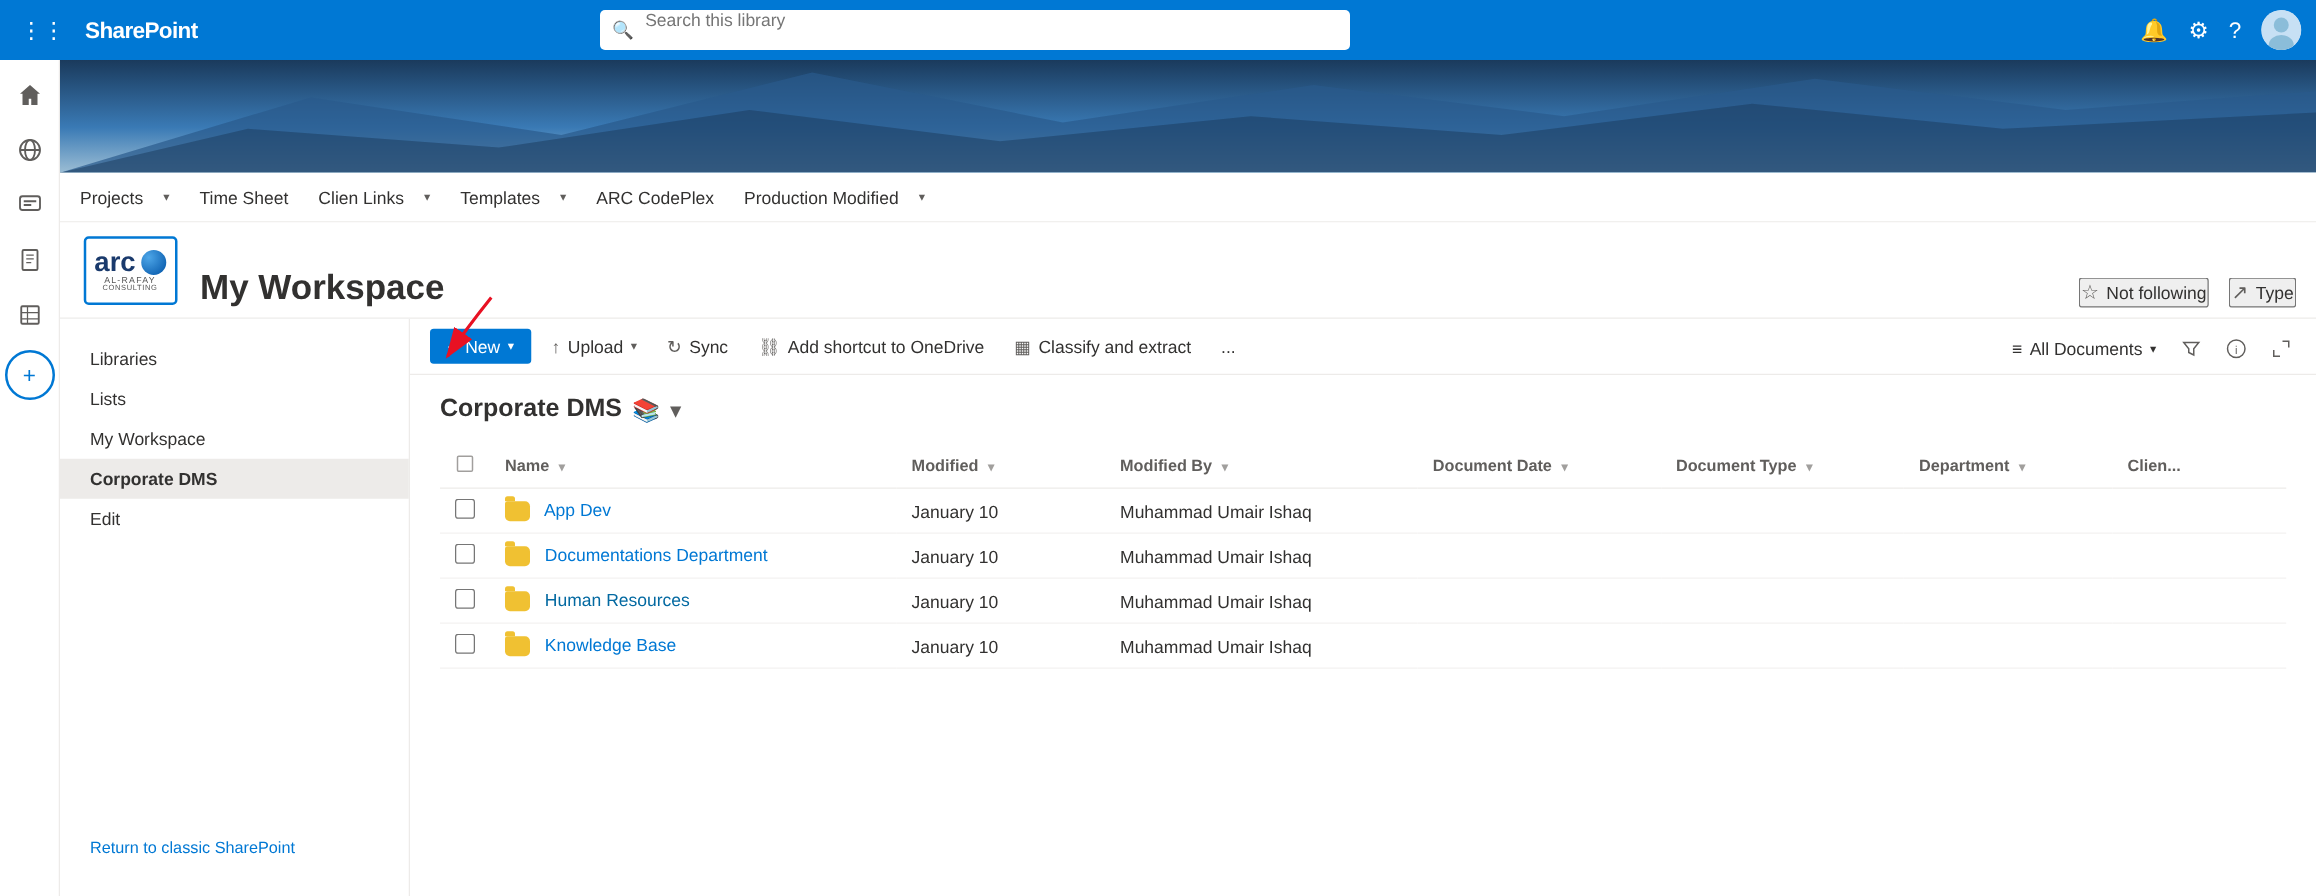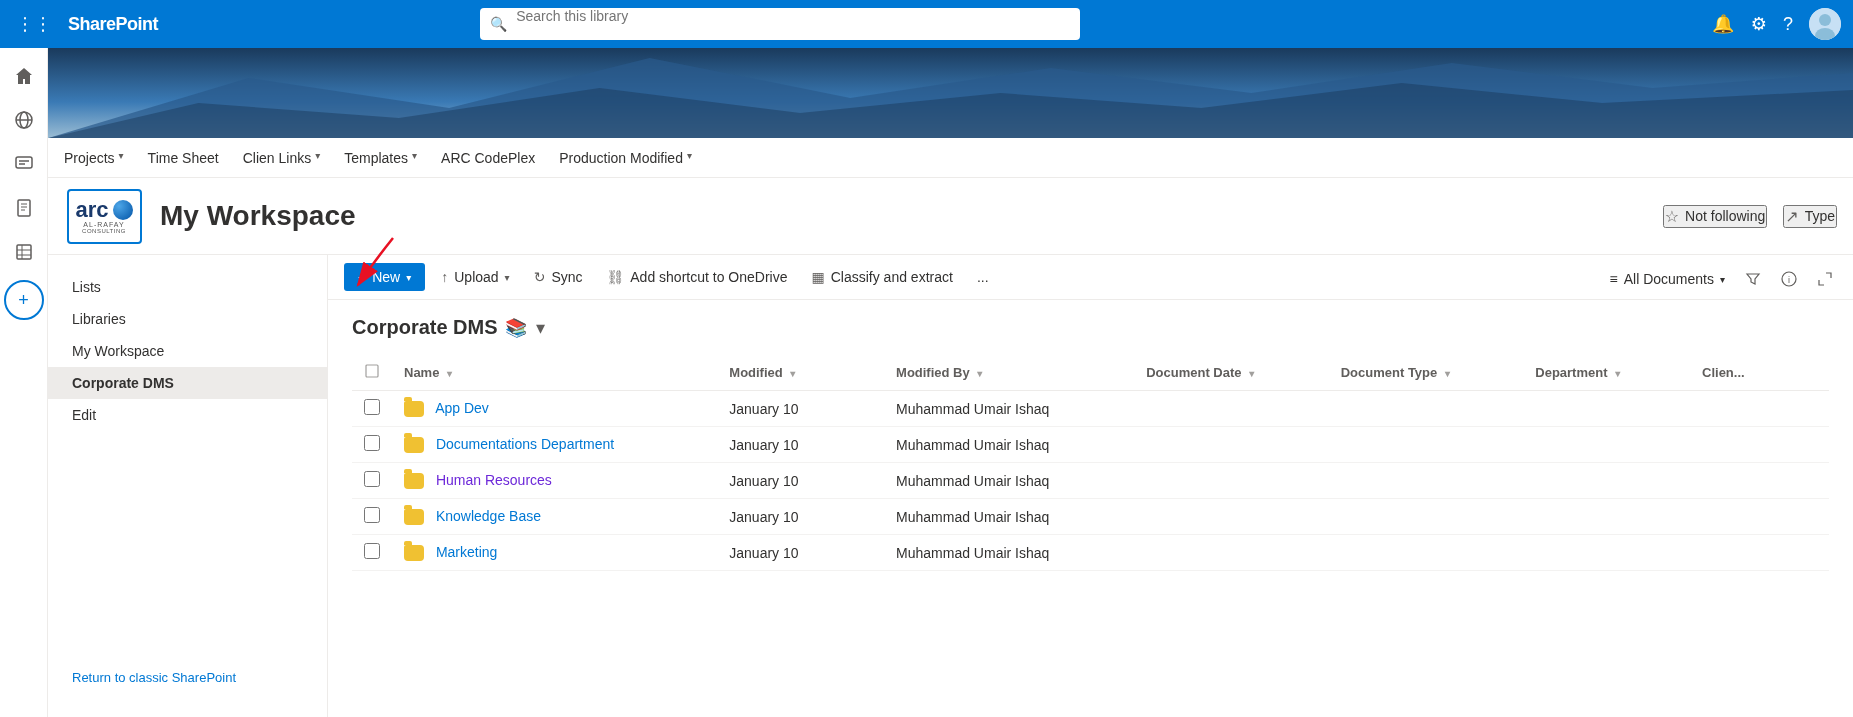--- a/index.html
+++ b/index.html
@@ -93,30 +93,30 @@
       padding: 0 16px;
       background: white;
       border-bottom: 1px solid #edebe9;
       gap: 24px;
     }
     .navbar-item {
       font-size: 14px;
       color: #323130;
       cursor: pointer;
       display: flex;
-      align-items: flex-start;
-      gap: 4px;
+      align-items: center;
+      gap: 16px;
       white-space: nowrap;
     }
     .navbar-chevron { font-size: 10px; color: #605e5c; }
 
     
     .site-header {
       display: flex;
-      align-items: center;
+      align-items: flex-end;
       padding: 8px 16px;
       background: white;
       border-bottom: 1px solid #edebe9;
       position: relative;
     }
     .site-logo {
       width: 80px;
       height: 60px;
       margin-right: 16px;
       display: flex;
@@ -553,22 +553,22 @@
           <span class="share-icon">↗</span>
           <span>Type</span>
         </button>
       </div>
     </div>
 
     <div style="display:flex; flex:1; overflow:hidden;">
 
       <div class="left-nav-container">
         <div class="left-nav">
+          <a class="left-nav-item">Libraries</a>
           <a class="left-nav-item">Lists</a>
-          <a class="left-nav-item">Libraries</a>
           <a class="left-nav-item">My Workspace</a>
           <a class="left-nav-item active">Corporate DMS</a>
           <a class="left-nav-item">Edit</a>
         </div>
         <div class="left-nav-bottom">Return to classic SharePoint</div>
       </div>
 
       <div class="content-area">
 
         <div class="toolbar">
@@ -711,59 +711,40 @@
     <td></td>
     <td></td>
     <td></td>
   </tr>
                 <tr>
     <td>
       <input type="checkbox" class="file-checkbox" style="">
     </td>
     <td>
       <span class="folder-icon"></span>
-      <span style="cursor:pointer;color:#6d28d9;">Human Resources</span>
+      <span style="cursor:pointer;color:#0369a1;">Human Resources</span>
     </td>
     <td>
       <span>January 10</span>
     </td>
     <td>
       <span>Muhammad Umair Ishaq</span>
     </td>
     <td></td>
     <td></td>
     <td></td>
     <td></td>
   </tr>
                 <tr>
     <td>
       <input type="checkbox" class="file-checkbox" style="">
     </td>
     <td>
       <span class="folder-icon"></span>
       <span style="cursor:pointer;color:#0078d4;">Knowledge Base</span>
-    </td>
-    <td>
-      <span>January 10</span>
-    </td>
-    <td>
-      <span>Muhammad Umair Ishaq</span>
-    </td>
-    <td></td>
-    <td></td>
-    <td></td>
-    <td></td>
-  </tr>
-                <tr>
-    <td>
-      <input type="checkbox" class="file-checkbox" style="">
-    </td>
-    <td>
-      <span class="folder-icon"></span>
-      <span style="cursor:pointer;color:#0078d4;">Marketing</span>
     </td>
     <td>
       <span>January 10</span>
     </td>
     <td>
       <span>Muhammad Umair Ishaq</span>
     </td>
     <td></td>
     <td></td>
     <td></td>

